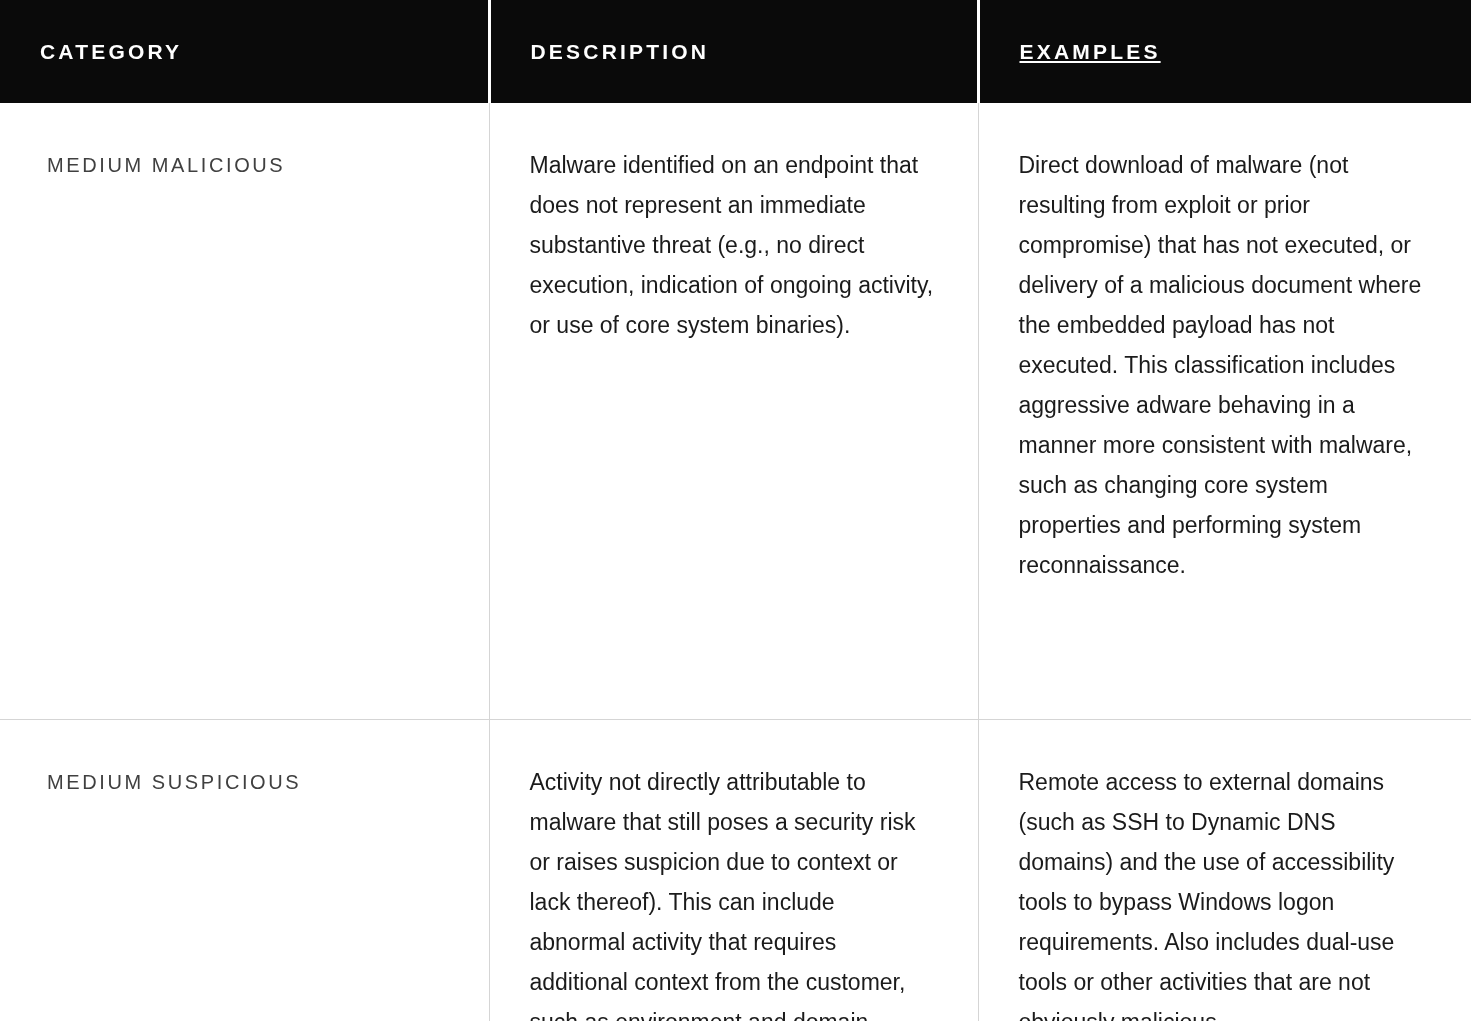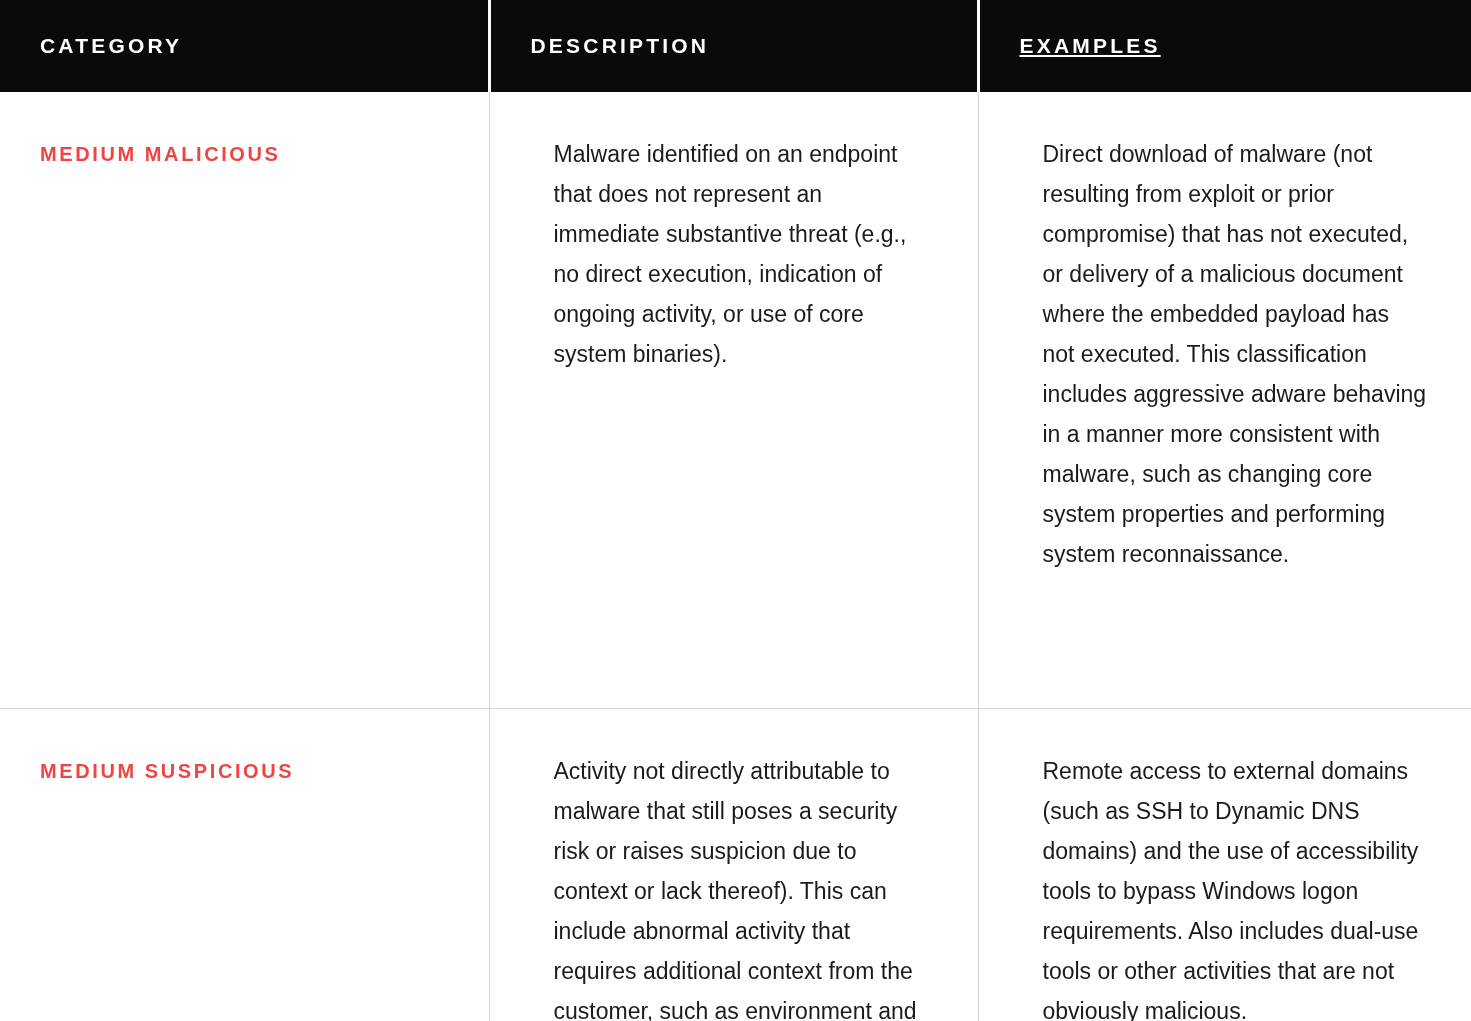--- a/index.html
+++ b/index.html
@@ -30,21 +30,21 @@
   
   col.col-category   { width: 489px; }
   col.col-description{ width: 489px; }
   col.col-examples   { width: 493px; }
 
   thead th {
     background: #0a0a0a;
     color: #ffffff;
     text-align: left;
     vertical-align: middle;
-    height: 92px;
+    height: 103px;
     padding: 0 0 0 40px;
     font-size: 21px;
     font-weight: bold;
     letter-spacing: 3.2px;
     text-transform: uppercase;
     border-right: 3px solid #ffffff;
     font-family: "Liberation Sans", sans-serif;
   }
   thead th:last-child {
     border-right: none;
@@ -62,36 +62,36 @@
   }
   tbody td:last-child {
     border-right: none;
   }
 
   td.cat-cell {
     padding-top: 48px;
   }
 
   .cat-label {
-    color: #ef4444;
-    font-weight: bold;
+    color: #404040;
+    font-weight: normal;
     font-size: 20px;
     letter-spacing: 2.6px;
     text-transform: uppercase;
     line-height: 28px;
     display: block;
+    margin-left: 7px;
   }
 
   .body-text {
     display: block;
     font-size: 23px;
     line-height: 40px;
     color: #1b1b1b;
     max-width: 410px;
-    margin-left: 24px;
   }
   td.examples-cell .body-text {
     max-width: 420px;
   }
 
   tbody tr.row-1 td { height: 520px; }
   tbody tr.row-2 td { height: 360px; }
 </style>
 </head>
 <body>

